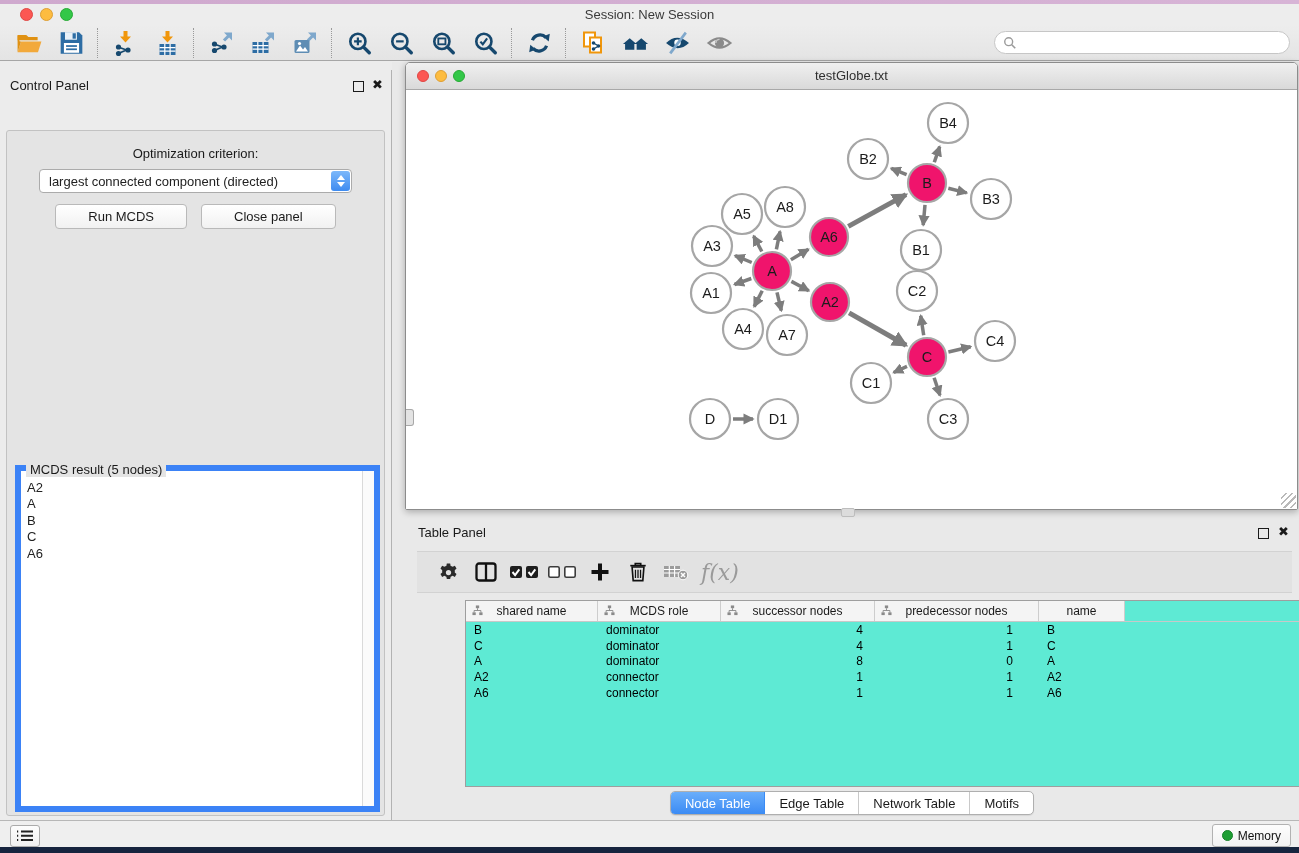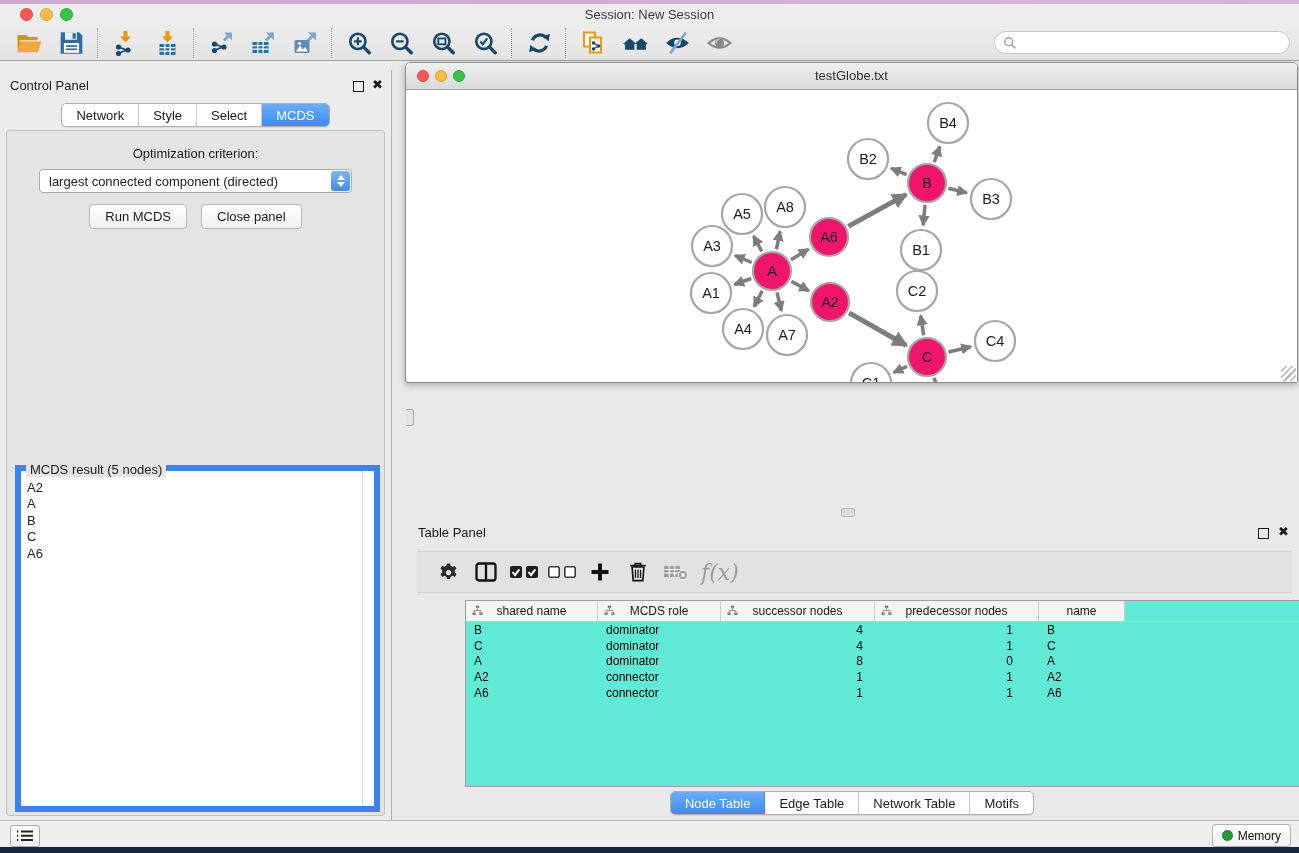--- a/index.html
+++ b/index.html
@@ -38,29 +38,29 @@
   .cp-content{position:absolute;left:6px;right:6px;top:60px;bottom:12px;background:#E4E4E4;border:1px solid #C2C2C2;border-radius:3px;}
   .opt-label{text-align:center;font-size:13px;margin-top:15px;color:#1A1A1A;}
   .dropdown{width:313px;height:24px;border:1px solid #ABABAB;border-radius:4px;background:#fff;display:flex;align-items:center;margin:8px auto 0;box-sizing:border-box;}
   .dropdown .val{flex:1;padding:0 9px;font-size:13px;white-space:nowrap;overflow:hidden;}
   .stepper{width:19px;align-self:stretch;margin:1px;border-radius:3px;background:linear-gradient(#7CB8FA,#3E8BF0);
            display:flex;flex-direction:column;align-items:center;justify-content:center;gap:2px;}
   .stepper i{width:0;height:0;border-left:4px solid transparent;border-right:4px solid transparent;display:block;}
   .stepper .up{border-bottom:5px solid #fff;}
   .stepper .down{border-top:5px solid #fff;}
   .cp-buttons{display:flex;justify-content:center;gap:14px;margin-top:11px;}
-  .btn{height:23px;padding:0 15px;border:1px solid #B9B9B9;border-radius:4px;background:linear-gradient(#FFFFFF,#F1F1F1);
+  .btn{height:23px;padding:0 32px;border:1px solid #B9B9B9;border-radius:4px;background:linear-gradient(#FFFFFF,#F1F1F1);
        font-size:13px;color:#1A1A1A;display:flex;align-items:center;}
   .resultbox{position:absolute;left:8px;right:4px;top:334px;bottom:3px;border:6px solid #3b82f6;background:#fff;}
   .resultbox .legend{position:absolute;top:-9px;left:5px;background:#E4E4E4;padding:0 4px;font-size:13px;color:#1A1A1A;}
   .result-list{position:absolute;left:0;right:11px;top:1px;bottom:0;padding:8px 0 0 6px;font-size:13px;line-height:16.4px;overflow:hidden;}
   .scrolltrack{position:absolute;right:0;top:0;bottom:0;width:11px;background:#FBFBFB;border-left:1px solid #DADADA;}
   
   .right-pane{position:absolute;left:392px;top:62px;width:907px;height:758px;background:#E9E9E9;}
-  .net-window{position:absolute;left:13px;top:0;width:893px;height:321px;background:#fff;border:1px solid #8C8C8C;
+  .net-window{position:absolute;left:13px;top:0;width:893px;height:448px;background:#fff;border:1px solid #8C8C8C;
               border-radius:5px 5px 2px 2px;box-sizing:border-box;box-shadow:0 2px 7px rgba(0,0,0,.28);}
   .net-titlebar{position:relative;height:26px;background:linear-gradient(#F0F0F0,#D9D9D9);border-bottom:1px solid #A8A8A8;border-radius:4px 4px 0 0;}
   .net-traffic{position:absolute;left:11px;top:7px;display:flex;gap:6px;}
   .net-traffic span{width:12px;height:12px;border-radius:50%;display:inline-block;box-sizing:border-box;}
   .net-title{position:absolute;left:0;right:0;top:5px;text-align:center;font-size:13px;color:#2E2E2E;}
   .net-canvas{position:absolute;left:0;top:27px;right:0;bottom:0;background:#fff;overflow:hidden;}
   .canvas-grip{position:absolute;left:0;top:346px;width:7px;height:15px;background:#E3E3E3;border:1px solid #A8A8A8;border-left:none;border-radius:0 3px 3px 0;}
   .resize-grip{position:absolute;right:1px;bottom:1px;width:15px;height:15px;
      background:repeating-linear-gradient(135deg,transparent 0 3px,#B9B9B9 3px 4.5px);}
   .divider-grip{position:absolute;left:449px;top:446px;width:12px;height:7px;background:#DCDCDC;border:1px solid #BDBDBD;border-radius:2px;}
@@ -246,28 +246,20 @@
           <path d="M10 10l4 4" stroke="#9A9A9A" stroke-width="1.8"></path>
         </svg>
       <input placeholder="" style="">
     </div>
   </div>
 
   <aside class="control-panel">
     <div class="panel-title">Control Panel</div>
     <span class="win-float" style="right:27px;"></span>
     <span class="win-close" style="right:8px;">✖</span>
-    <div class="cp-tabs">
-        <div class="segbar" id="cp-tabs">
-          <div class="seg">Network</div>
-          <div class="seg">Style</div>
-          <div class="seg">Select</div>
-          <div class="seg active">MCDS</div>
-        </div>
-      </div>
     <div class="cp-content">
       <div class="opt-label">Optimization criterion:</div>
       <div class="dropdown">
         <span class="val">largest connected component (directed)</span>
         <span class="stepper">
             <i class="up"></i>
             <i class="down"></i>
           </span>
       </div>
       <div class="cp-buttons">

